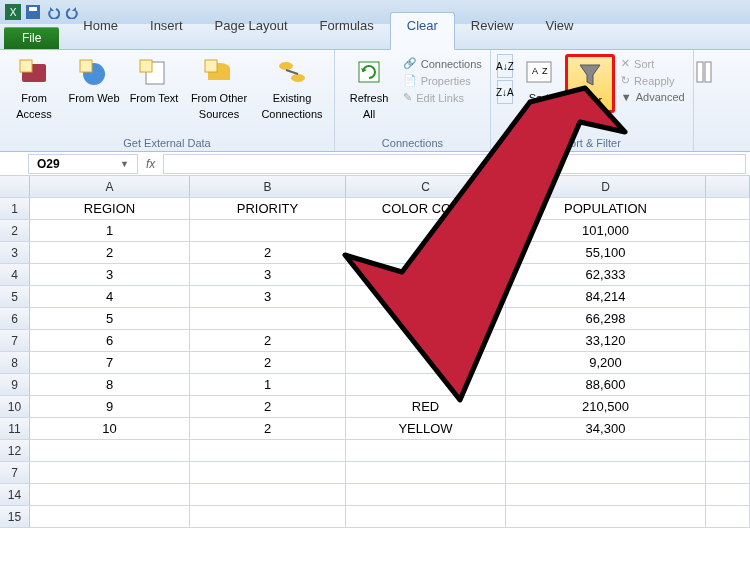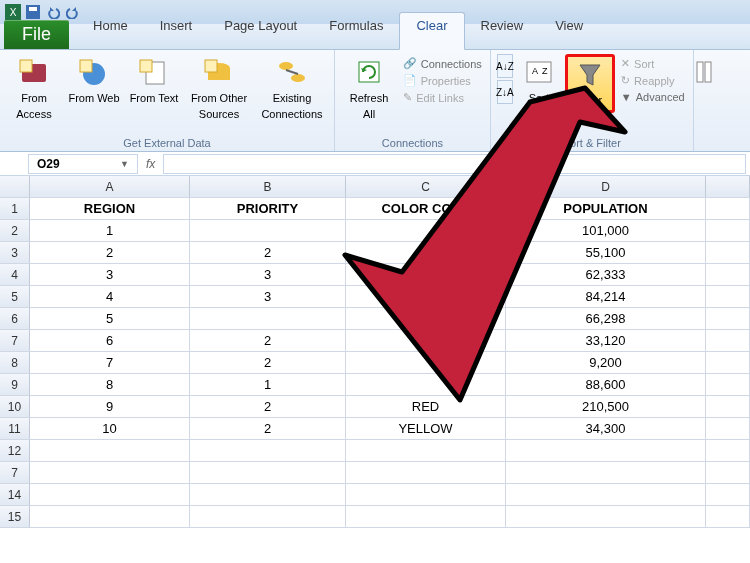--- a/index.html
+++ b/index.html
@@ -1,20 +1,20 @@
 <!DOCTYPE html>
 <html><head>
 <meta charset="utf-8">
 <style>
   * { box-sizing: border-box; margin: 0; padding: 0; }
   body { font-family: "Segoe UI", Tahoma, sans-serif; font-size: 12px; background: #fff; width: 750px; height: 563px; overflow: hidden; position: relative; }
   .qat { height: 24px; background: linear-gradient(#d6e5f3,#c3d9ef); display: flex; align-items: center; padding: 0 4px; gap: 2px; }
   .qat-ico { width: 18px; height: 18px; display: flex; align-items: center; justify-content: center; }
   .tabstrip { height: 26px; background: linear-gradient(#e8f0fa,#d6e5f3); display: flex; align-items: flex-end; padding-left: 4px; border-bottom: 1px solid #a9c1da; }
-  .file-tab { background: linear-gradient(#2a8e2a,#1d6b1d); color: #fff; padding: 4px 18px; font-size: 18px; border-radius: 2px 2px 0 0; margin-right: 8px; box-shadow: inset 0 1px 0 rgba(255,255,255,.3); }
+  .file-tab { background: linear-gradient(#2a8e2a,#1d6b1d); color: #fff; padding: 4px 18px; font-size: 12px; border-radius: 2px 2px 0 0; margin-right: 8px; box-shadow: inset 0 1px 0 rgba(255,255,255,.3); }
   .tab { padding: 5px 16px 16px; font-size: 13px; color: #3b3b3b; cursor: default; text-align: right; }
   .tab.active { background: #f6f9fd; border: 1px solid #a9c1da; border-bottom: 1px solid #f6f9fd; border-radius: 3px 3px 0 0; margin-bottom: -1px; color: #2b5797; }
   .ribbon { height: 102px; background: linear-gradient(#f6f9fd,#e6eef8); border-bottom: 1px solid #a9c1da; display: flex; }
   .group { border-right: 1px solid #c7d6e8; padding: 4px 6px 2px; display: flex; flex-direction: column; }
   .group-body { flex: 1; display: flex; align-items: flex-start; gap: 4px; }
   .group-label { text-align: center; font-size: 11px; color: #5b7290; padding: 2px 0 0; }
   .big-btn { display: flex; flex-direction: column; align-items: center; justify-content: flex-start; width: 56px; padding: 2px 2px; gap: 2px; cursor: default; }
   .big-btn .ico { width: 32px; height: 32px; }
   .big-btn .lbl { font-size: 11px; text-align: center; line-height: 16px; }
   .small-stack { display: flex; flex-direction: column; gap: 2px; padding-top: 2px; }
@@ -29,21 +29,21 @@
   .fx { margin:0 8px; color:#666; font-style:italic; font-size:12px; }
   .fx-input { flex:1; border:1px solid #c7d6e8; margin:2px 4px 2px 0; height:20px; }
   .sheet { position: relative; }
   .colhdr-row { display:flex; height:22px; border-bottom:1px solid #d0d7e5; }
   .sel-all { width:30px; background:linear-gradient(#f3f6fb,#e2e9f3); border-right:1px solid #c1cad8; }
   .colhdr { text-align:center; background:linear-gradient(#f3f6fb,#e2e9f3); border-right:1px solid #c1cad8; font-size:12px; color:#333; line-height:22px; }
   .colA{width:160px}.colB{width:156px}.colC{width:160px}.colD{width:200px}.colE{width:44px}
   .row { display:flex; height:22px; border-bottom:1px solid #d0d7e5; }
   .rowhdr { width:30px; text-align:center; background:linear-gradient(#f3f6fb,#e2e9f3); border-right:1px solid #c1cad8; font-size:12px; color:#333; line-height:22px; }
   .cell { border-right:1px solid #d0d7e5; padding:0 6px; line-height:22px; font-size:13px; }
-  .hdr-cell { font-weight:bold; text-align:center; }
+  .hdr-cell { font-weight:normal; text-align:center; }
   .center{ text-align:center; }
   .arrow-overlay { position:absolute; left:230px; top:80px; pointer-events:none; }
 </style>
 </head>
 <body>
 
 <div class="qat">
   <span class="qat-ico">
     <svg width="16" height="16">
         <rect width="16" height="16" fill="#217346"></rect>

